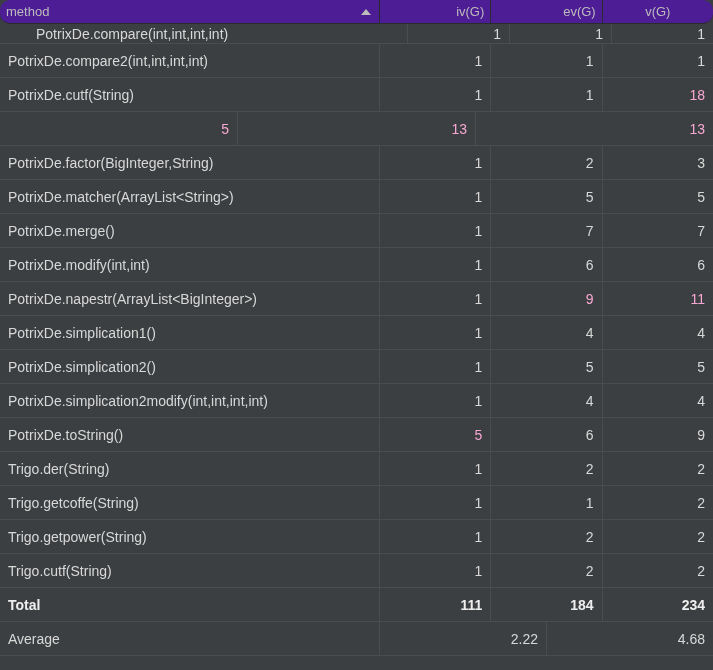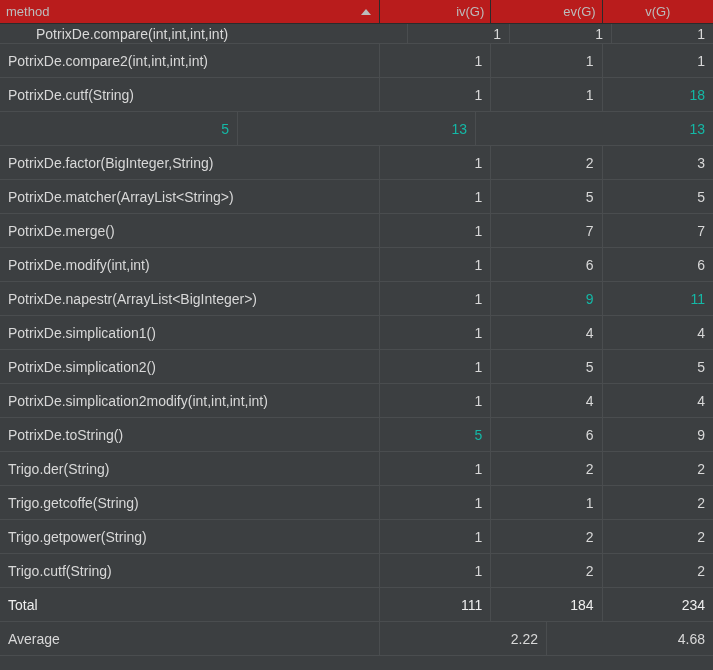--- a/index.html
+++ b/index.html
@@ -8,26 +8,27 @@
     height: 670px;
     background: #3c3f41;
     font-family: "Segoe UI", Arial, sans-serif;
     font-size: 14px;
     color: #d8d8d8;
     overflow: hidden;
   }
   .table { width: 100%; }
   .header-row {
     display: flex;
-    background: #b91c1c;
+    background: #4c1d95;
     border-bottom: 1px solid #2b2b2b;
     height: 24px;
     align-items: center;
     color: #bcbcbc;
     font-size: 13px;
+    border-radius: 10px;
   }
   .header-cell {
     border-right: 1px solid #2b2b2b;
     padding: 0 6px;
     height: 100%;
     display: flex;
     align-items: center;
   }
   .header-cell:last-child { border-right: none; justify-content: center; }
   .col-method { width: 380px; justify-content: flex-start; position: relative; }
@@ -53,22 +54,22 @@
     padding: 0 8px;
     height: 100%;
     display: flex;
     align-items: center;
     overflow: hidden;
     white-space: nowrap;
   }
   .cell.method { width: 380px; justify-content: flex-start; border-right: 1px solid #4a4d4f; }
   .cell.num    { flex: 1; justify-content: flex-end; border-right: 1px solid #4a4d4f; }
   .cell.num:last-child { border-right: none; }
-  .warn { color: #14b8a6; }
-  .bold { font-weight: 400; color: #eeeeee; }
+  .warn { color: #f9a8d4; }
+  .bold { font-weight: 700; color: #eeeeee; }
 </style>
 </head>
 <body>
 
 <div class="table">
 
   <div class="header-row">
     <div class="header-cell col-method">
       <span>method</span>
       <span class="sort-icon"></span>

